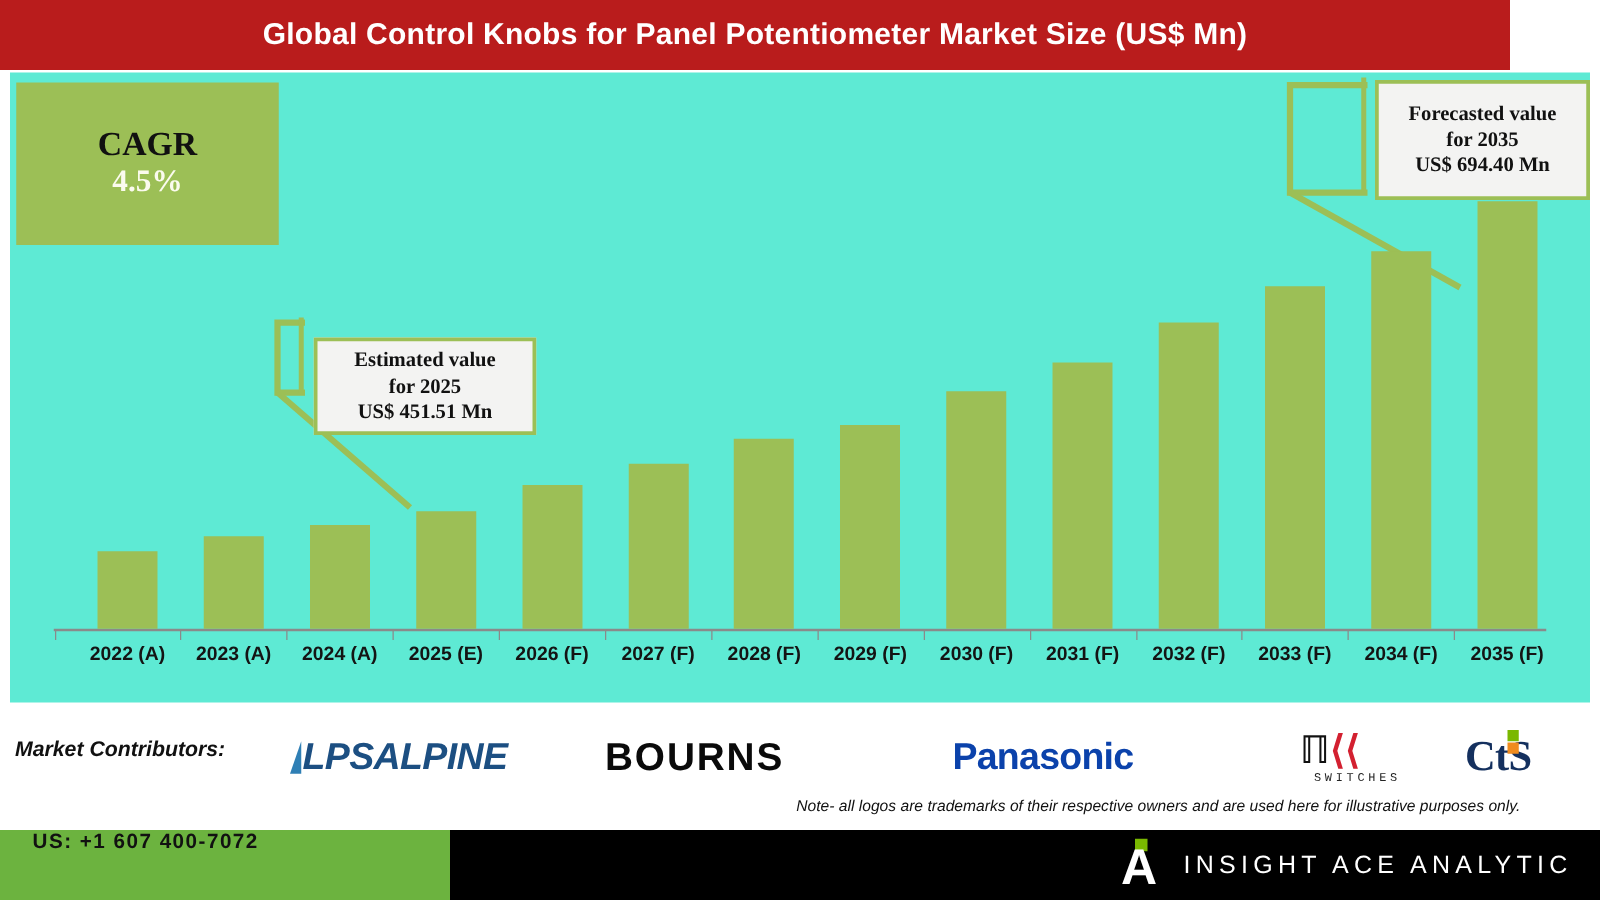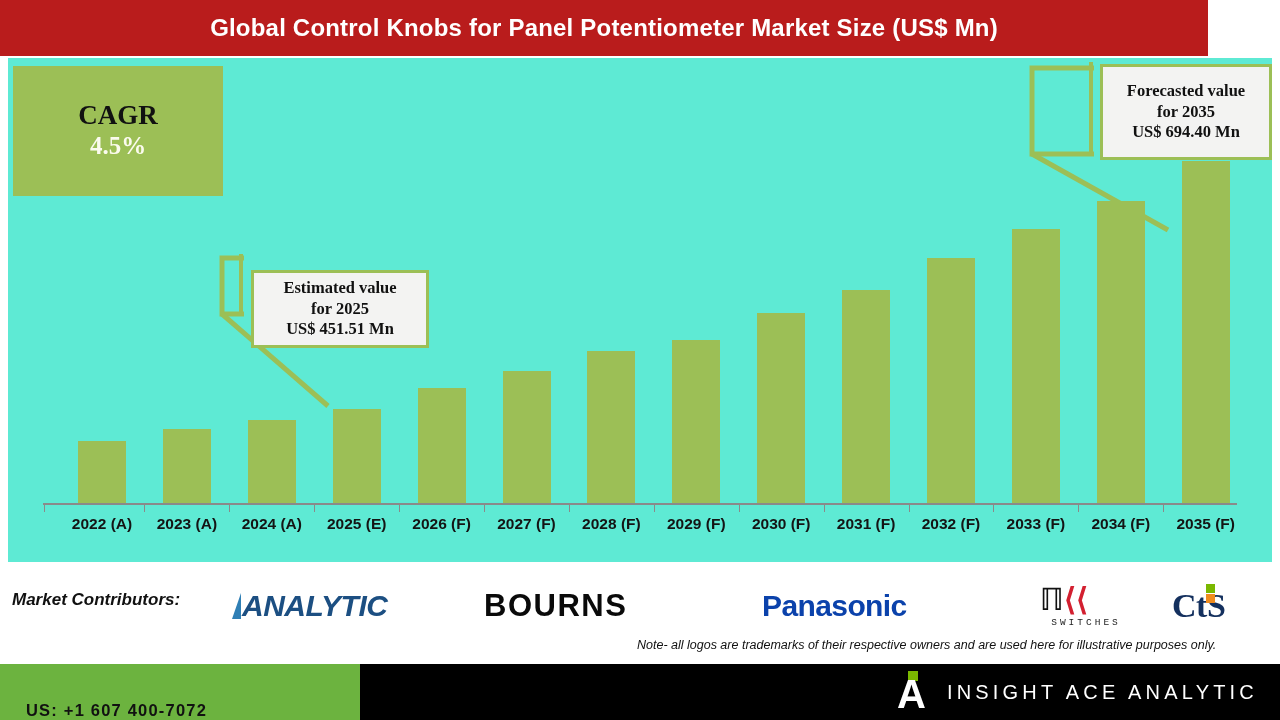--- a/index.html
+++ b/index.html
@@ -134,21 +134,21 @@
   .note {
     position: absolute; left: 637px; top: 72px; width: 640px;
     font-size: 12.5px; font-style: italic; color: #111111;
     font-family: "Liberation Sans", sans-serif; line-height: 1.2;
   }
 
   
   .footer { position: absolute; left: 0; top: 664px; width: 1280px; height: 56px; background: #000000; }
   .footer-green {
     position: absolute; left: 0; top: 0; width: 360px; height: 56px; background: #6cb33f;
-    display: flex; align-items: flex-end;
+    display: flex; align-items: flex-start;
   }
   .footer-phone {
     margin-left: 26px; font-size: 16.5px; font-weight: bold; color: #111111;
     letter-spacing: 1.2px; font-family: "Liberation Sans", sans-serif;
   }
   .brand {
     position: absolute; right: 22px; top: 0; height: 56px;
     display: flex; align-items: center; gap: 18px;
   }
   .brand-mark { position: relative; width: 32px; height: 38px; }
@@ -247,21 +247,21 @@
         <div class="tick" style="left: 36px;"></div>
       </div>
 
   </div>
 
   <div class="contrib">
     <div class="contrib-label">Market Contributors:</div>
 
     <div class="logo logo-alps">
       <span class="alps-mark"></span>
-        <span class="alps-txt">ANALYTIC</span>
+        <span class="alps-txt">LPSALPINE</span>
     </div>
 
     <div class="logo logo-bourns">
       <span class="bourns-txt">BOURNS</span>
     </div>
 
     <div class="logo logo-panasonic">
       <span class="pana-txt">Panasonic</span>
     </div>
 

